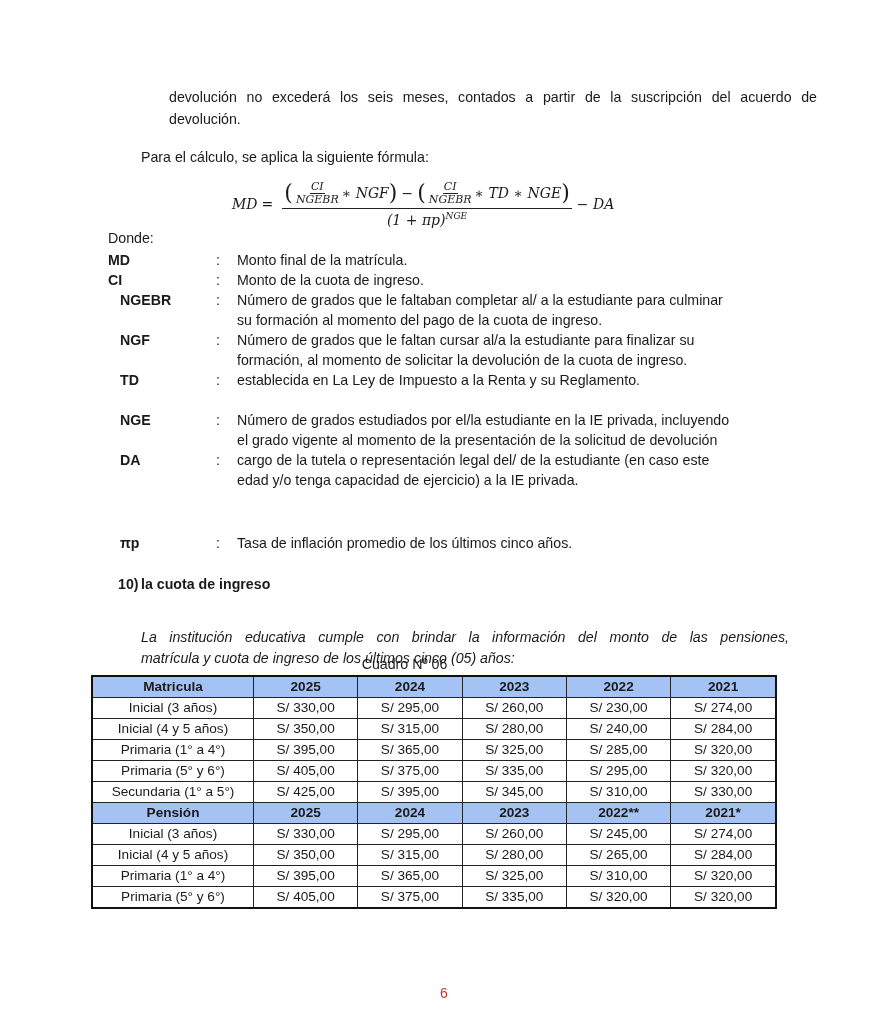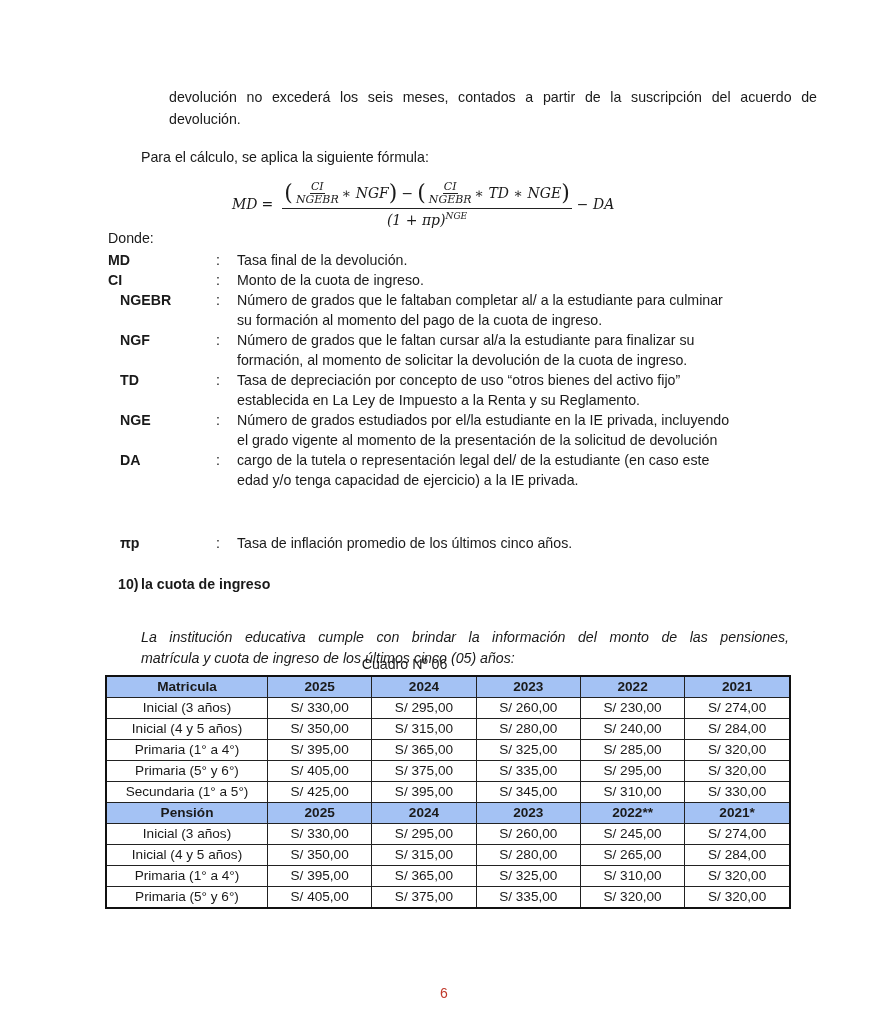--- a/index.html
+++ b/index.html
@@ -28,21 +28,21 @@
   .def-term { position: absolute; left: 0; font-weight: bold; }
   .def-term.indent { left: 12px; }
   .def-colon { position: absolute; left: 108px; }
   .def-text { position: absolute; left: 129px; width: 560px; }
 
   .section-title { position: absolute; left: 118px; top: 574px; width: 672px; font-weight: bold; line-height: 21px; }
   .section-title .num { position: absolute; left: 0; }
   .section-title .txt { position: absolute; left: 23px; width: 650px; }
 
   table.data {
-    position: absolute; left: 105px; top: 675px; width: 686px;
+    position: absolute; left: 91px; top: 675px; width: 686px;
     border-collapse: collapse; font-size: 13.6px;
   }
   table.data td, table.data th {
     border: 1px solid #222; text-align: center; height: 20px; padding: 0;
     line-height: 20px;
   }
   table.data { border: 2px solid #111; }
   table.data th { background: #a4c2f4; font-weight: bold; }
   table.data td:first-child, table.data th:first-child { width: 160px; }
 
@@ -86,21 +86,21 @@
   <span>− DA</span>
 </div>
 
 <div class="p" style="left:108px; top:228px;">Donde:</div>
 
 <div id="defs">
     <div class="def-row" style="top: 250px;">
       <span class="def-term">MD</span>
       <span class="def-colon">:</span>
       <span class="def-text">
-        <div>Tasa final de la devolución.</div>
+        <div>Monto final de la matrícula.</div>
       </span>
     </div>
     <div class="def-row" style="top: 270px;">
       <span class="def-term">CI</span>
       <span class="def-colon">:</span>
       <span class="def-text">
         <div>Monto de la cuota de ingreso.</div>
       </span>
     </div>
     <div class="def-row" style="top: 290px;">
@@ -116,21 +116,20 @@
       <span class="def-colon">:</span>
       <span class="def-text">
         <div>Número de grados que le faltan cursar al/a la estudiante para finalizar su</div>
         <div>formación, al momento de solicitar la devolución de la cuota de ingreso.</div>
       </span>
     </div>
     <div class="def-row" style="top: 370px;">
       <span class="def-term indent">TD</span>
       <span class="def-colon">:</span>
       <span class="def-text">
-        <div>Tasa de depreciación por concepto de uso “otros bienes del activo fijo”</div>
         <div>establecida en La Ley de Impuesto a la Renta y su Reglamento.</div>
       </span>
     </div>
     <div class="def-row" style="top: 410px;">
       <span class="def-term indent">NGE</span>
       <span class="def-colon">:</span>
       <span class="def-text">
         <div>Número de grados estudiados por el/la estudiante en la IE privada, incluyendo</div>
         <div>el grado vigente al momento de la presentación de la solicitud de devolución</div>
       </span>

